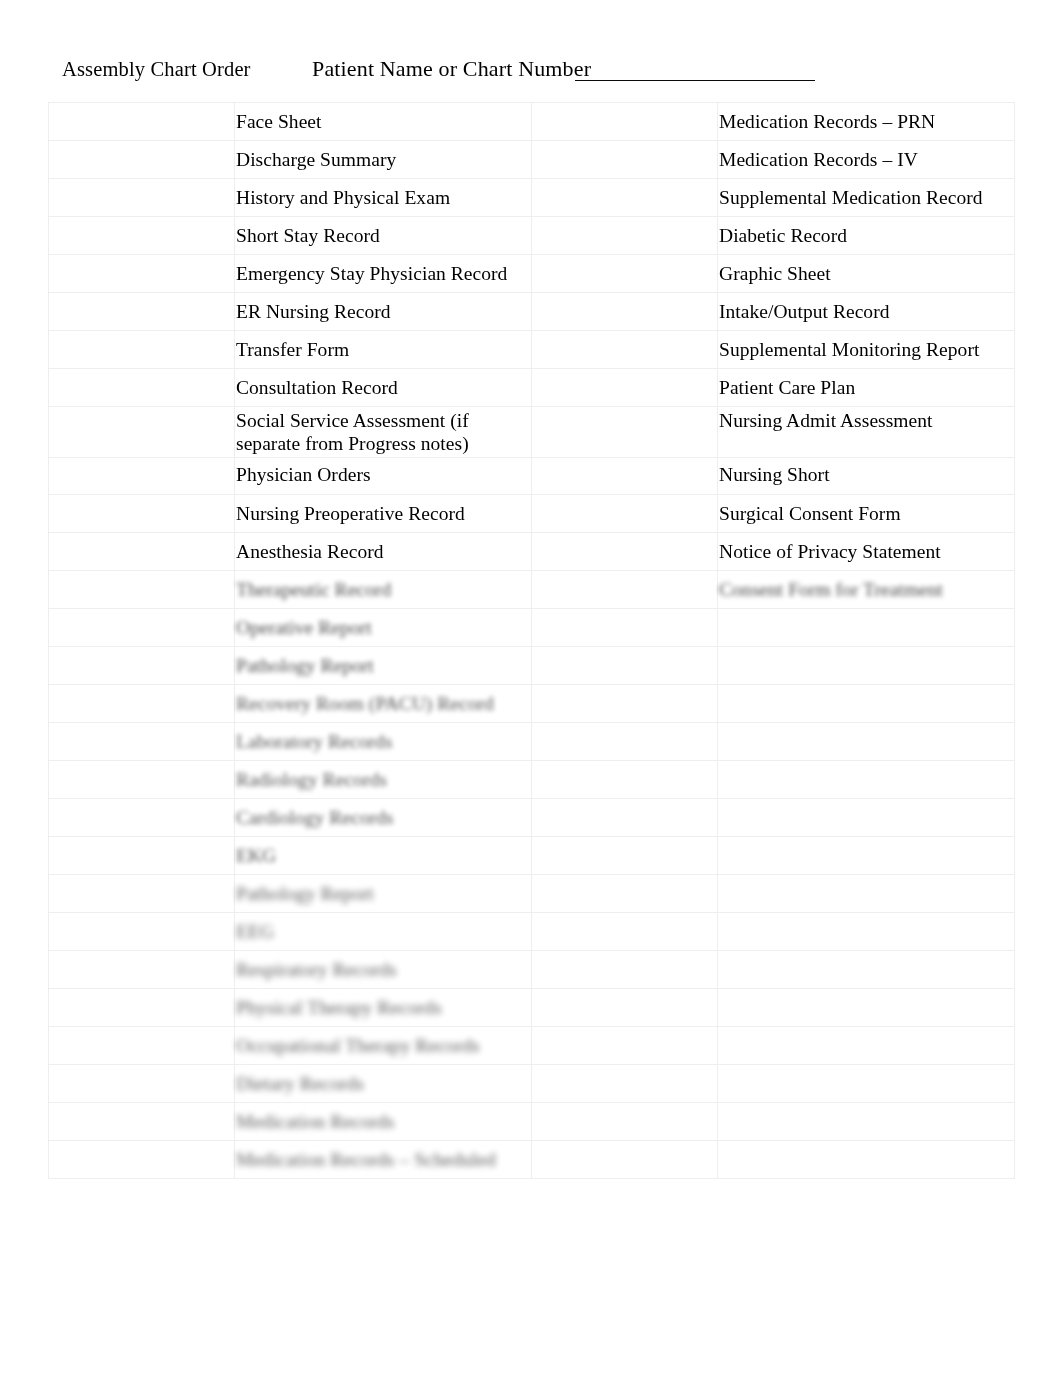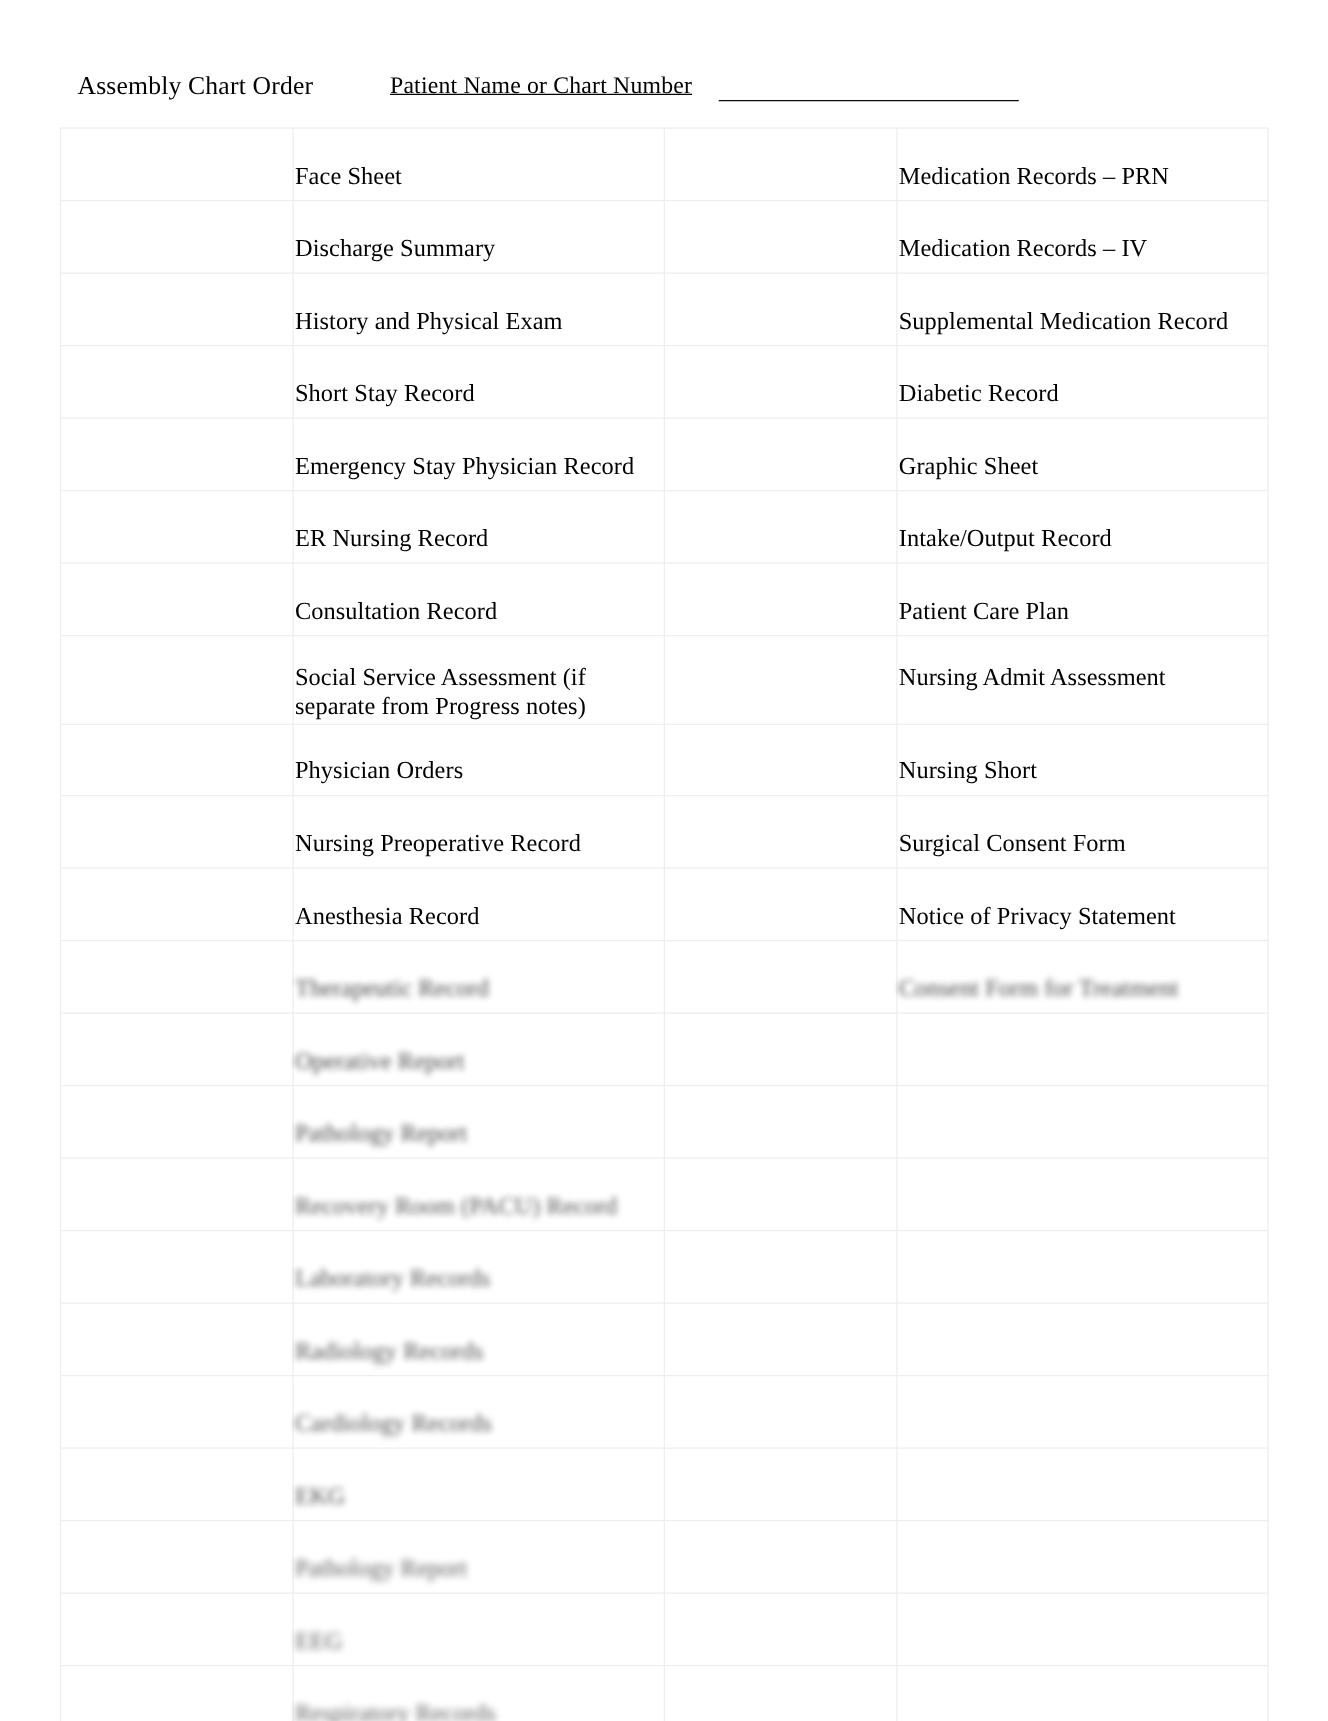--- a/index.html
+++ b/index.html
@@ -31,24 +31,23 @@
     left: 62px;
     top: 0;
     font-size: 20.5px;
     line-height: 26px;
     letter-spacing: 0.15px;
   }
   .header-patient {
     position: absolute;
     left: 312px;
     top: 0;
-    font-size: 19px;
+    font-size: 22px;
     line-height: 26px;
     letter-spacing: 0.15px;
-    text-decoration: underline;
   }
   .header-rule {
     position: absolute;
     left: 575px;
     top: 24px;
     width: 240px;
     height: 0;
     border-bottom: 1.6px solid #0b0b0b;
   }
 
@@ -68,21 +67,20 @@
     background: #ffffff;
   }
   .col-check { width: 186px; }
   .col-label { width: 297px; }
 
   .cell-inner {
     display: block;
     min-height: 37px;
     padding: 7px 6px 6px 0;
     box-sizing: border-box;
-    margin-top: 20px;
   }
   .label-text {
     display: block;
     font-size: 19.5px;
     line-height: 23px;
     letter-spacing: 0.05px;
     padding-left: 1px;
   }
   .label-text.two-line {
     line-height: 23px;
@@ -234,20 +232,38 @@
             <span class="label-text">Intake/Output Record</span>
           </span>
         </td>
       </tr>
       <tr>
         <td>
           <span class="checkbox-slot"></span>
         </td>
         <td>
           <span class="cell-inner">
+            <span class="label-text">Transfer Form</span>
+          </span>
+        </td>
+        <td>
+          <span class="checkbox-slot"></span>
+        </td>
+        <td>
+          <span class="cell-inner">
+            <span class="label-text">Supplemental Monitoring Report</span>
+          </span>
+        </td>
+      </tr>
+      <tr>
+        <td>
+          <span class="checkbox-slot"></span>
+        </td>
+        <td>
+          <span class="cell-inner">
             <span class="label-text">Consultation Record</span>
           </span>
         </td>
         <td>
           <span class="checkbox-slot"></span>
         </td>
         <td>
           <span class="cell-inner">
             <span class="label-text">Patient Care Plan</span>
           </span>

